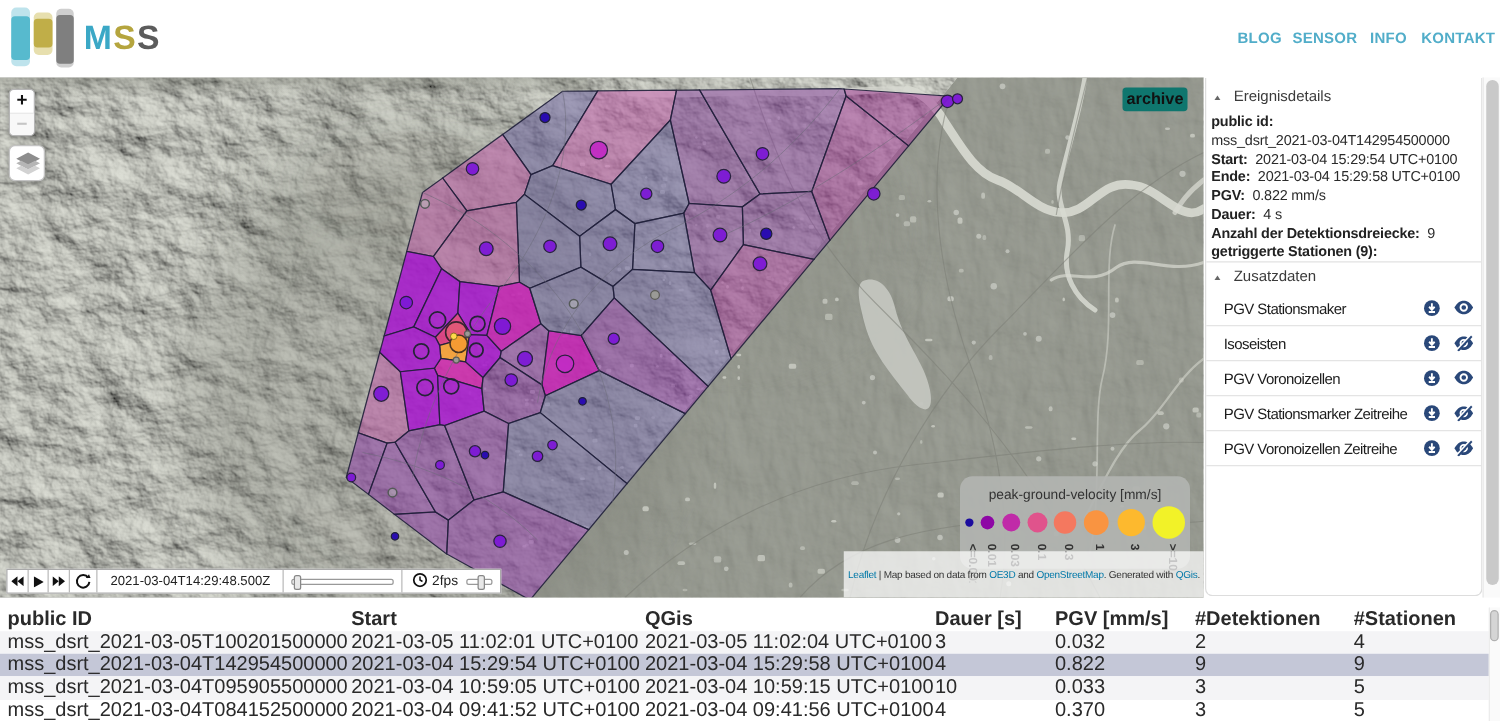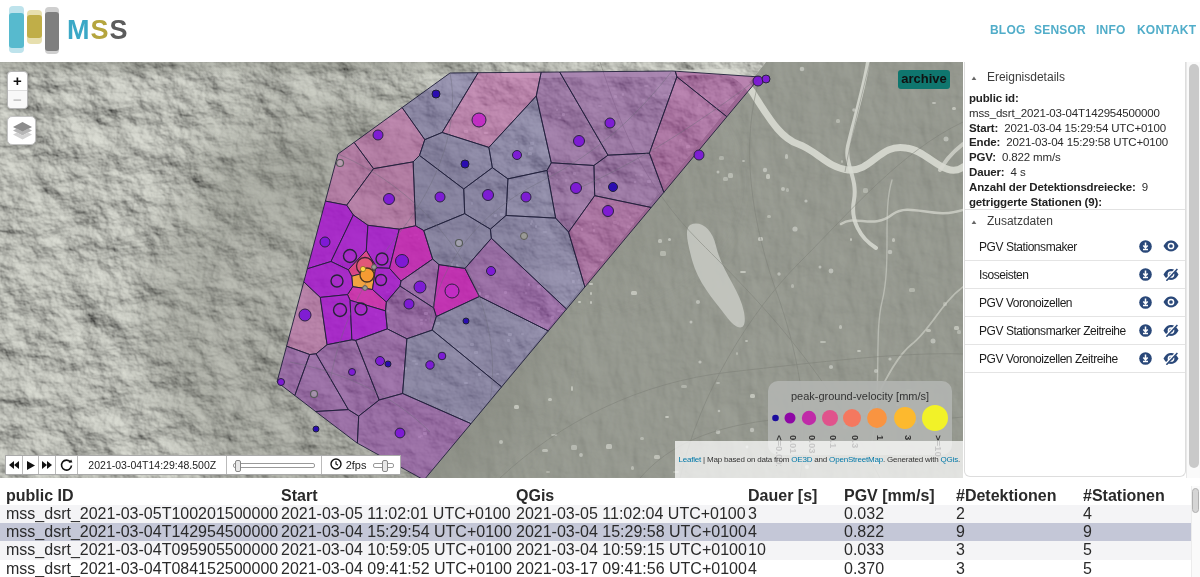--- a/index.html
+++ b/index.html
@@ -664,21 +664,21 @@
         <span class="cell c1">2021-03-04 10:59:05 UTC+0100</span>
         <span class="cell c2">2021-03-04 10:59:15 UTC+0100</span>
         <span class="cell c3">10</span>
         <span class="cell c4">0.033</span>
         <span class="cell c5">3</span>
         <span class="cell c6">5</span>
       </div>
     <div class="row r">
         <span class="cell c0">mss_dsrt_2021-03-04T084152500000</span>
         <span class="cell c1">2021-03-04 09:41:52 UTC+0100</span>
-        <span class="cell c2">2021-03-17 09:41:56 UTC+0100</span>
+        <span class="cell c2">2021-03-04 09:41:56 UTC+0100</span>
         <span class="cell c3">4</span>
         <span class="cell c4">0.370</span>
         <span class="cell c5">3</span>
         <span class="cell c6">5</span>
       </div>
 
   </div>
   <div id="tscrolltrack"></div>
     <div id="tscroll"></div>
 

